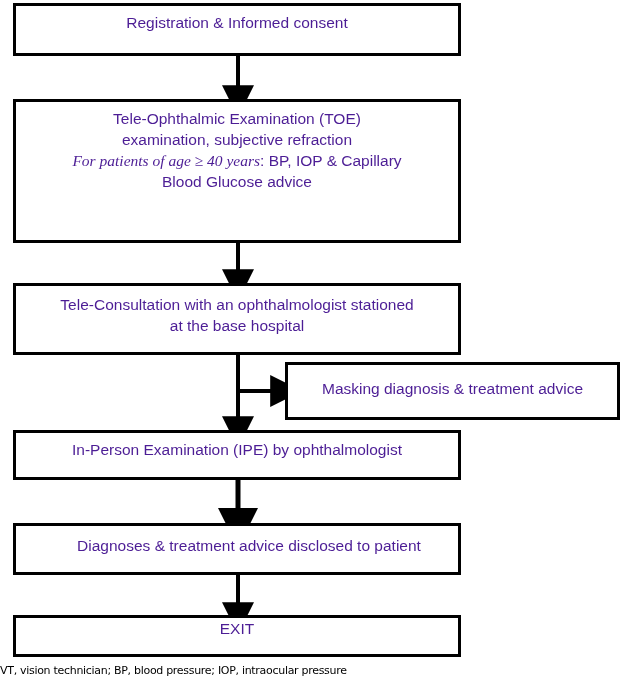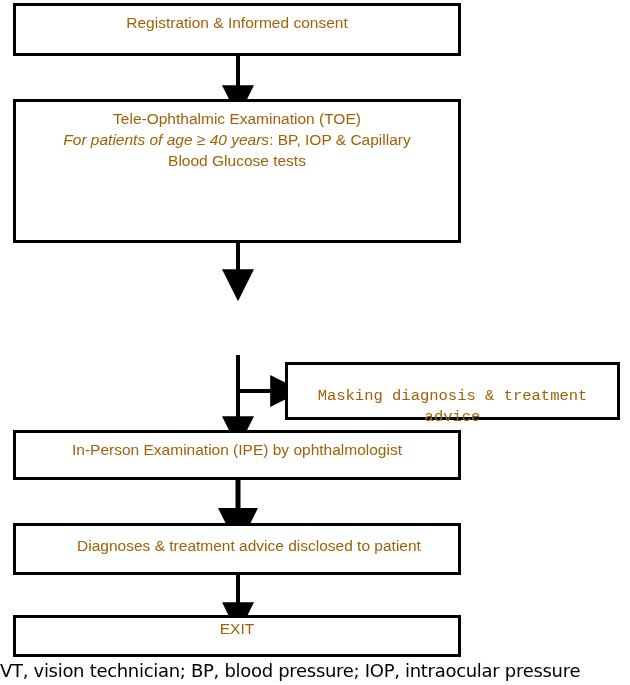--- a/index.html
+++ b/index.html
@@ -25,62 +25,61 @@
   }
 
   .node {
     position: absolute;
     box-sizing: border-box;
     border: 3px solid #000000;
     background: #ffffff;
     text-align: center;
     font-size: 15.5px;
     line-height: 21px;
-    color: #a16207;
+    color: #4c1d95;
     padding-top: 6px;
   }
 
   
   #node-registration {
     left: 13px;  top: 3px;   width: 448px; height: 53px;
   }
   #node-toe {
     left: 13px;  top: 99px;  width: 448px; height: 144px;
   }
   #node-teleconsult {
     left: 13px;  top: 283px; width: 448px; height: 72px;
     padding-top: 8px;
   }
   #node-masking {
     left: 285px; top: 362px; width: 335px; height: 58px;
-    padding-top: 21px;
-    font-family: Liberation Mono, monospace;
+    padding-top: 13px;
   }
   #node-ipe {
     left: 13px;  top: 430px; width: 448px; height: 50px;
   }
   #node-diagnoses {
     left: 13px;  top: 523px; width: 448px; height: 52px;
     padding-top: 9px;
     padding-left: 24px;
   }
   #node-exit {
     left: 13px;  top: 615px; width: 448px; height: 42px;
     padding-top: 0;
   }
 
   .node-line { display: block; }
-  .node-line .ital { font-style: italic; }
+  .node-line .ital { font-style: italic; font-family: Liberation Serif, serif; }
 
   #footnote {
     position: absolute;
     left: 0px;
     top: 662px;
     width: 630px;
-    font-size: 18px;
+    font-size: 11px;
     line-height: 18px;
     font-family: "DejaVu Sans", sans-serif;
     letter-spacing: -0.3px;
     color: #000000;
   }
 
   .arrow-layer {
     position: absolute;
     left: 0; top: 0;
     width: 630px; height: 685px;
@@ -126,24 +125,29 @@
       <line x1="238" y1="575" x2="238" y2="607" stroke="#000000" stroke-width="4" marker-end="url(#arrowhead)"></line>
     </g>
   </svg>
 
   <div class="node" id="node-registration">
     <span class="node-line">Registration &amp; Informed consent</span>
   </div>
 
   <div class="node" id="node-toe">
     <span class="node-line">Tele-Ophthalmic Examination (TOE)</span>
+    <span class="node-line">examination, subjective refraction</span>
     <span class="node-line"><em class="ital">For patients of age ≥ 40 years</em><span>: BP, IOP &amp; Capillary</span></span>
-    <span class="node-line">Blood Glucose tests</span>
+    <span class="node-line">Blood Glucose advice</span>
   </div>
 
+  <div class="node" id="node-teleconsult">
+    <span class="node-line">Tele-Consultation with an ophthalmologist stationed</span>
+    <span class="node-line">at the base hospital</span>
+  </div>
 
   <div class="node" id="node-masking">
     <span class="node-line">Masking diagnosis &amp; treatment advice</span>
   </div>
 
   <div class="node" id="node-ipe">
     <span class="node-line">In-Person Examination (IPE) by ophthalmologist</span>
   </div>
 
   <div class="node" id="node-diagnoses">

